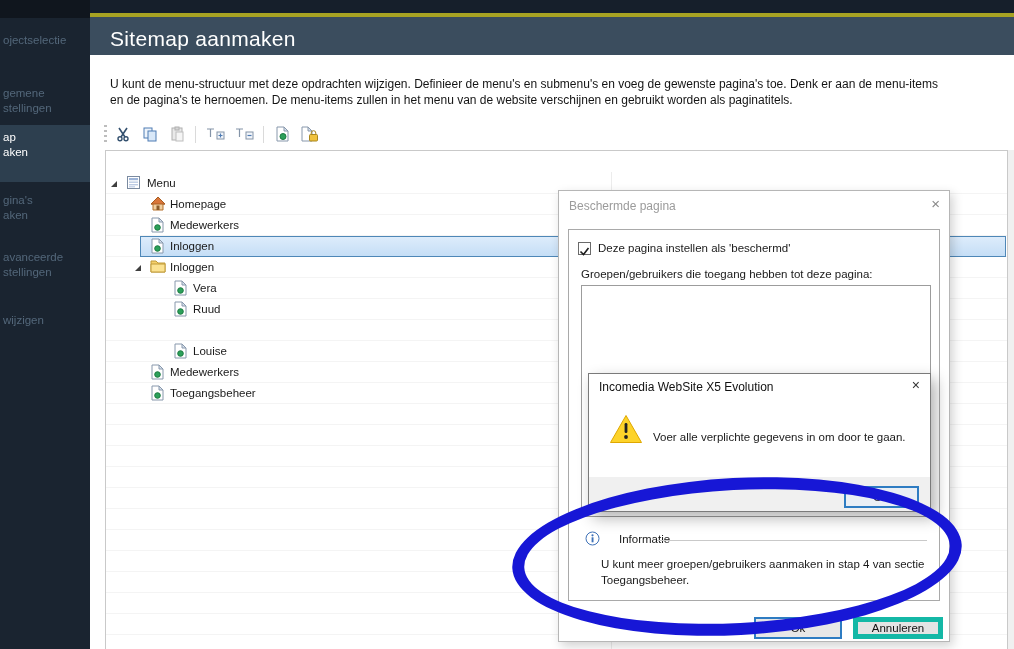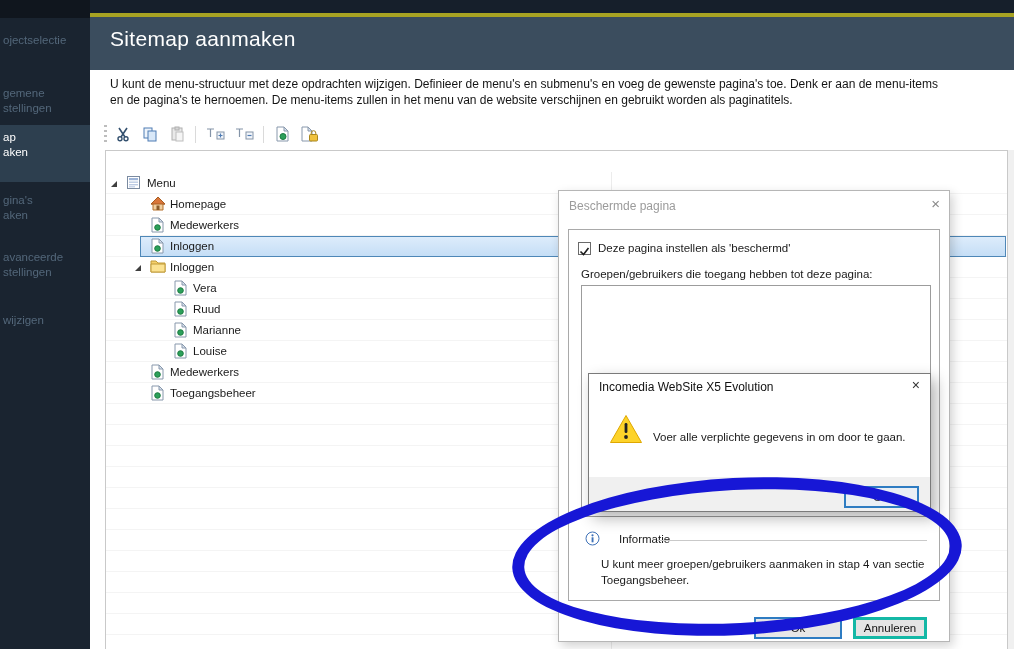--- a/index.html
+++ b/index.html
@@ -8,21 +8,21 @@
   .abs{position:absolute;}
   
   .sidebar{left:0;top:0;width:90px;height:649px;background:#1a2430;}
   .sb-top{left:0;top:0;width:90px;height:18px;background:#10161e;}
   .sb-active-bg{left:0;top:125px;width:90px;height:57px;background:#2d3f4f;}
   .sbitem{left:3px;color:#53677a;font-size:11.5px;line-height:15px;white-space:nowrap;}
   .sbitem.active{color:#ffffff;}
   
   .topstrip{left:90px;top:0;width:924px;height:13px;background:#161f2b;}
   .accentline{left:90px;top:13px;width:924px;height:4px;}
-  .headerband{left:90px;top:17px;width:924px;height:53px;background:#3b4d5e;}
+  .headerband{left:90px;top:17px;width:924px;height:38px;background:#3b4d5e;}
   .page-title{left:20px;top:10px;font-size:21px;color:#fff;letter-spacing:.3px;}
   
   .desc{left:110px;top:76px;font-size:12px;color:#141414;line-height:16px;white-space:nowrap;}
   
   .toolbar{left:104px;top:121px;height:26px;display:flex;align-items:center;gap:5px;}
   .grip{width:3px;height:18px;background:repeating-linear-gradient(to bottom,#bdbdbd 0 2px,transparent 2px 5px);}
   .tbtn{width:22px;height:22px;display:flex;align-items:center;justify-content:center;}
   .tsep{width:1px;height:17px;background:#dadada;margin:0 2px;}
   
   .treepanel{left:105px;top:150px;width:903px;height:499px;background:#fff;
@@ -48,21 +48,21 @@
   .dlg-panel{left:9px;top:38px;width:372px;height:372px;border:1px solid #a9a9a9;box-sizing:border-box;background:#fff;}
   .cb{left:9px;top:12px;width:13px;height:13px;border:1px solid #6a6a6a;background:#fff;box-sizing:border-box;}
   .cb-label{left:29px;top:12px;font-size:11.5px;color:#1a1a1a;}
   .list-label{left:12px;top:38px;font-size:11.5px;color:#1a1a1a;}
   .listbox{left:12px;top:55px;width:350px;height:232px;border:1px solid #9c9c9c;background:#fff;box-sizing:border-box;}
   .info-title{left:34px;top:303px;font-size:11.5px;color:#1a1a1a;margin-left:16px;}
   .info-line{left:88px;right:12px;top:310px;height:1px;background:#c9c9c9;}
   .info-text{left:32px;top:326px;width:338px;font-size:11.5px;color:#1a1a1a;line-height:16px;}
   .btn{font-size:11.5px;color:#111;background:#e4e4e4;display:flex;align-items:center;justify-content:center;box-sizing:border-box;}
   .dlg-ok{left:195px;top:426px;width:88px;height:22px;border:2px solid #2e7cc2;background:#e7e7e7;}
-  .dlg-cancel{left:294px;top:426px;width:74px;height:22px;border:3px solid #14b8a6;}
+  .dlg-cancel{left:294px;top:426px;width:90px;height:22px;border:5px solid #14b8a6;}
   
   .msgbox{left:588px;top:373px;width:343px;height:139px;background:#fff;z-index:20;
           border:1px solid #7a7a7a;box-shadow:5px 6px 14px rgba(0,0,0,.3);box-sizing:border-box;}
   .mb-title{left:10px;top:6px;font-size:12px;color:#111;}
   .mb-close{right:10px;top:3px;font-size:14px;color:#333;}
   .mb-footer{left:0;right:0;bottom:0;height:34px;background:#f0f0f0;}
   .mb-msg{left:64px;top:57px;font-size:11.5px;color:#1a1a1a;white-space:nowrap;}
   .mb-warn{left:20px;top:40px;}
   .mb-ok{left:255px;top:112px;width:75px;height:22px;border:2px solid #2e7cc2;background:#eaeff5;}
   
@@ -228,28 +228,20 @@
 
   <div class="abs trow" style="top:148px">
     <svg class="abs ticon" style="left:68px" width="13" height="16" viewBox="0 0 13 16">
         <path d="M1 1h7l4 4v10H1z" fill="#fff" stroke="#8898ac"></path>
         <path d="M8 1l4 4H8z" fill="#d8e2ee" stroke="#8898ac"></path>
         <circle cx="6.5" cy="10.5" r="2.8" fill="#2ca05a" stroke="#1a7a40"></circle>
       </svg>
     <div class="abs tlabel" style="left:87px">Ruud</div>
   </div>
 
-  <div class="abs trow" style="top:169px">
-    <svg class="abs ticon" style="left:68px" width="13" height="16" viewBox="0 0 13 16">
-        <path d="M1 1h7l4 4v10H1z" fill="#fff" stroke="#8898ac"></path>
-        <path d="M8 1l4 4H8z" fill="#d8e2ee" stroke="#8898ac"></path>
-        <circle cx="6.5" cy="10.5" r="2.8" fill="#2ca05a" stroke="#1a7a40"></circle>
-      </svg>
-    <div class="abs tlabel" style="left:87px">Marianne</div>
-  </div>
 
   <div class="abs trow" style="top:190px">
     <svg class="abs ticon" style="left:68px" width="13" height="16" viewBox="0 0 13 16">
         <path d="M1 1h7l4 4v10H1z" fill="#fff" stroke="#8898ac"></path>
         <path d="M8 1l4 4H8z" fill="#d8e2ee" stroke="#8898ac"></path>
         <circle cx="6.5" cy="10.5" r="2.8" fill="#2ca05a" stroke="#1a7a40"></circle>
       </svg>
     <div class="abs tlabel" style="left:87px">Louise</div>
   </div>
 

